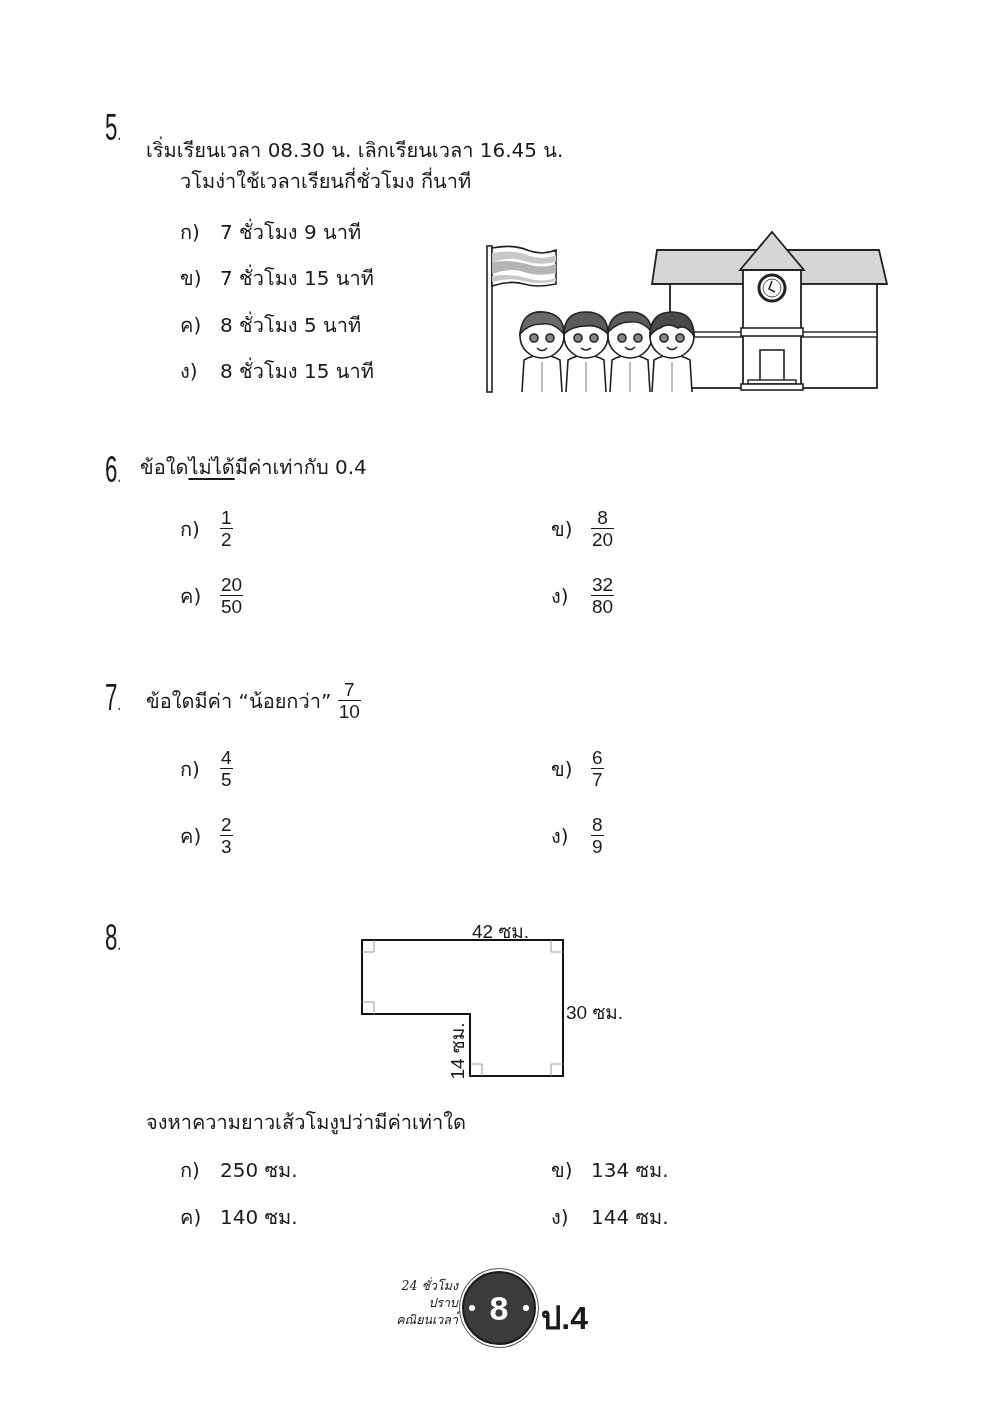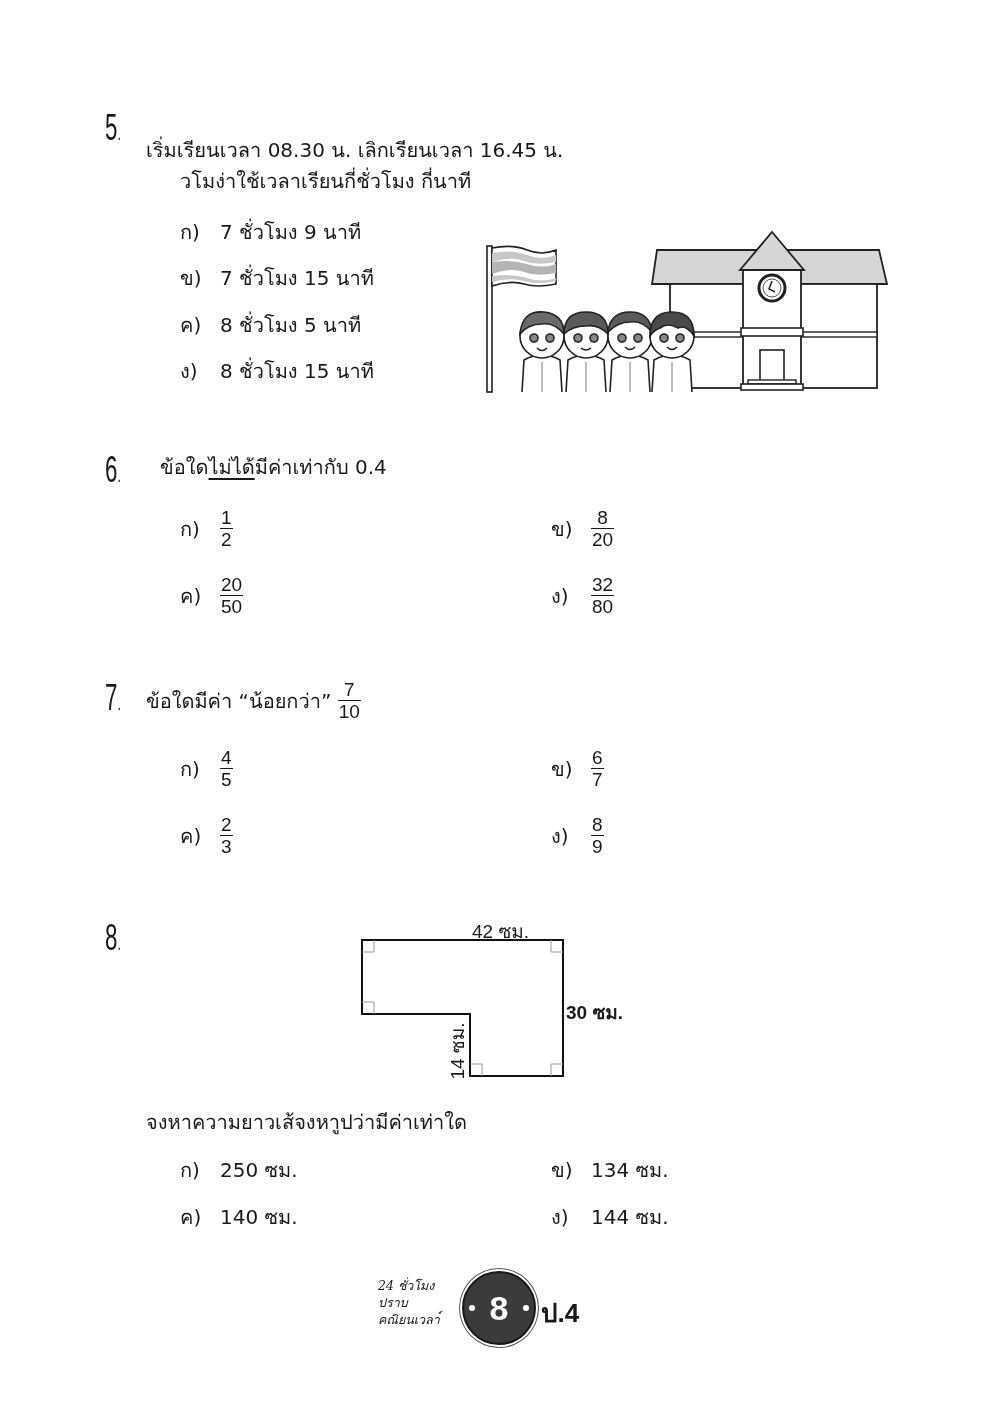--- a/index.html
+++ b/index.html
@@ -14,27 +14,27 @@
   .bold { font-weight:normal; }
   .u { text-decoration:underline; text-decoration-thickness:2px; text-underline-offset:4px; }
   .opt { position:absolute; font-size:20px; line-height:1; white-space:nowrap; display:flex; align-items:center; }
   .opt .lbl { display:inline-block; width:40px; }
   .frac { display:inline-flex; flex-direction:column; align-items:center; font-family:"Liberation Sans", sans-serif;
           font-size:19px; line-height:1; vertical-align:middle; }
   .frac .num { padding:0 1px 1px; }
   .frac .bar { align-self:stretch; border-top:1.5px solid #1a1a1a; }
   .frac .den { padding:1px 1px 0; }
   .footer-left { position:absolute; font-family:"DejaVu Serif", serif; font-style:italic; font-size:12.5px;
-                 text-align:left; line-height:1.35; }
+                 text-align:right; line-height:1.35; }
   .badge { position:absolute; width:70px; height:70px; border-radius:50%; background:#3b3b3b;
            border:2px solid #1a1a1a; box-shadow:0 0 0 2px #fff, 0 0 0 3px #555;
            display:flex; align-items:center; justify-content:center; color:#fff;
            font-family:"Liberation Sans", sans-serif; font-weight:bold; font-size:34px; }
   .badge .pip { position:absolute; width:6px; height:6px; background:#fff; border-radius:50%; top:32px; }
-  .grade { position:absolute; font-family:"Liberation Sans", sans-serif; font-weight:bold; font-size:26px; }
+  .grade { position:absolute; font-family:"Liberation Sans", sans-serif; font-weight:bold; font-size:32px; }
   .label-sm { position:absolute; font-size:19px; white-space:nowrap; font-family:"Liberation Sans", sans-serif; }
 </style>
 </head>
 <body>
 
 <div class="qnum" style="left:105px;top:110px;"><span>5</span><span class="dot">.</span></div>
 <div class="qtext" style="left:146px;top:120px;margin-top:20px;">เริ่มเรียนเวลา 08.30 น. เลิกเรียนเวลา 16.45 น.</div>
 <div class="qtext" style="left:180px;top:171px;">
   <span>วโมง่า</span><span class="bold">ใช้เวลาเรียนกี่ชั่วโมง กี่นาที</span>
 </div>
@@ -116,21 +116,21 @@
       <path d="M168 110 Q168 86 190 86 Q212 86 212 110 Q204 98 196 102 Q186 96 178 102 Q172 104 168 110Z" fill="#4a4a4a"></path>
       <circle cx="182" cy="112" r="4" fill="#888"></circle>
         <circle cx="198" cy="112" r="4" fill="#888"></circle>
       <path d="M185 121 Q190 126 195 121" fill="none"></path>
       <line x1="190" y1="136" x2="190" y2="166" stroke="#aaa"></line>
     </g>
   </g>
 </svg>
 
 <div class="qnum" style="left:105px;top:452px;"><span>6</span><span class="dot">.</span></div>
-<div class="qtext" style="left:160px;top:457px;">
+<div class="qtext" style="left:140px;top:457px;">
   <span>ข้อใด</span><span class="bold u">ไม่ได้</span><span>มีค่าเท่ากับ 0.4</span>
 </div>
 
 <div class="opt" style="left:180px;top:508px;">
     <span class="lbl">ก)</span>
     <span class="frac">
       <span class="num">1</span>
       <span class="bar"></span>
       <span class="den">2</span>
     </span>
@@ -208,25 +208,25 @@
   <polygon points="7,10 208,10 208,146 115,146 115,84 7,84" fill="#fff" stroke="#111" stroke-width="2"></polygon>
   <g fill="none" stroke="#999" stroke-width="1">
     <polyline points="7,22 19,22 19,10"></polyline>
     <polyline points="196,10 196,22 208,22"></polyline>
     <polyline points="7,72 19,72 19,84"></polyline>
     <polyline points="115,134 127,134 127,146"></polyline>
     <polyline points="196,146 196,134 208,134"></polyline>
   </g>
 </svg>
 <div class="label-sm" style="left:432px;top:916px;margin-left:40px;">42 ซม.</div>
-<div class="label-sm" style="left:566px;top:997px;font-weight:bold;">30 ซม.</div>
+<div class="label-sm" style="left:566px;top:997px;">30 ซม.</div>
 <div class="label-sm" style="left:421px;top:1036px;transform:rotate(-90deg);transform-origin:center;width:72px;text-align:center;">14 ซม.</div>
 
 <div class="qtext" style="left:146px;top:1112px;">
-  <span>จงหา</span><span class="bold">ความยาวเส้จงหาูปว่ามีค่าเท่าใด</span>
+  <span>จงหา</span><span class="bold">ความยาวเส้วโมงูปว่ามีค่าเท่าใด</span>
 </div>
 
 <div class="opt" style="left:180px;top:1160px;">
     <span class="lbl">ก)</span>
     <span>250 ซม.</span>
   </div>
 <div class="opt" style="left:551px;top:1160px;">
     <span class="lbl">ข)</span>
     <span>134 ซม.</span>
   </div>

